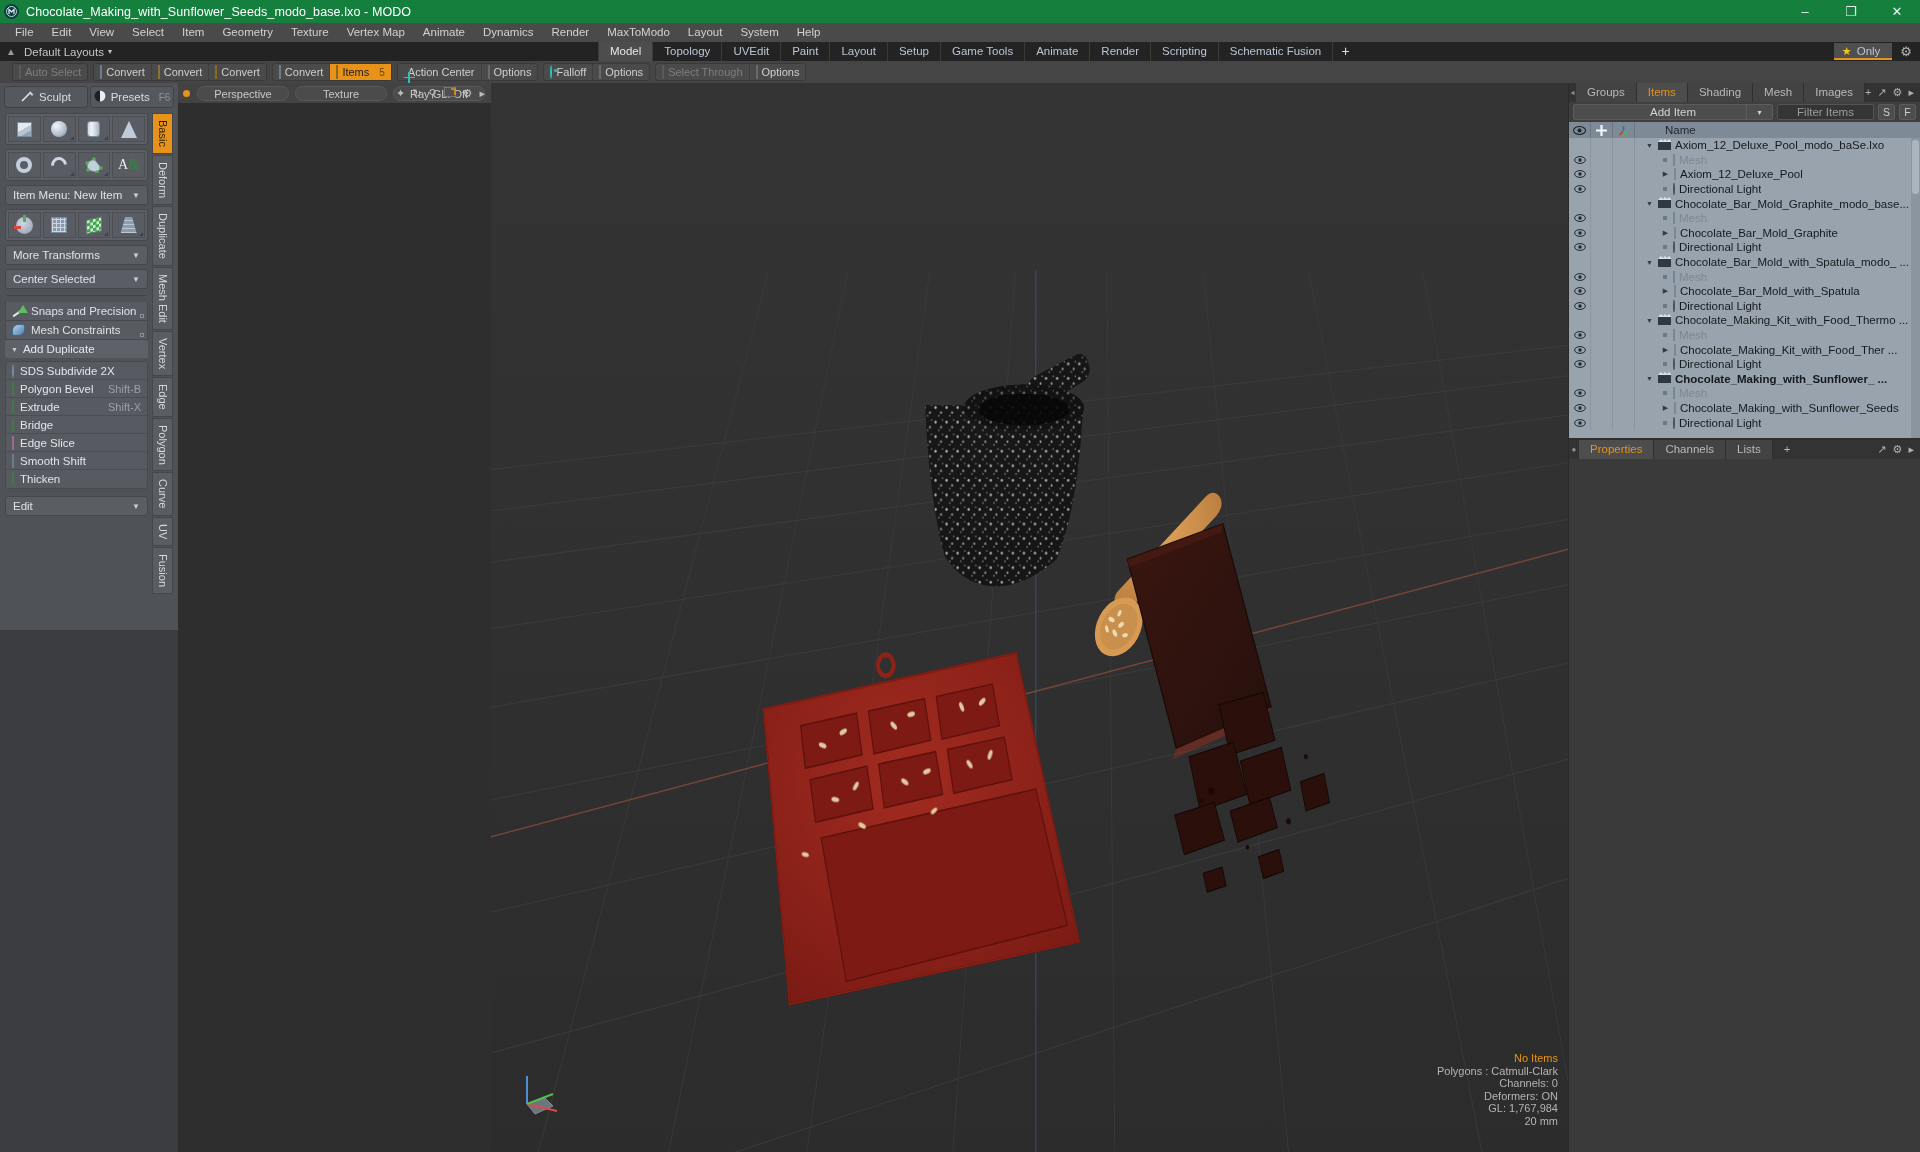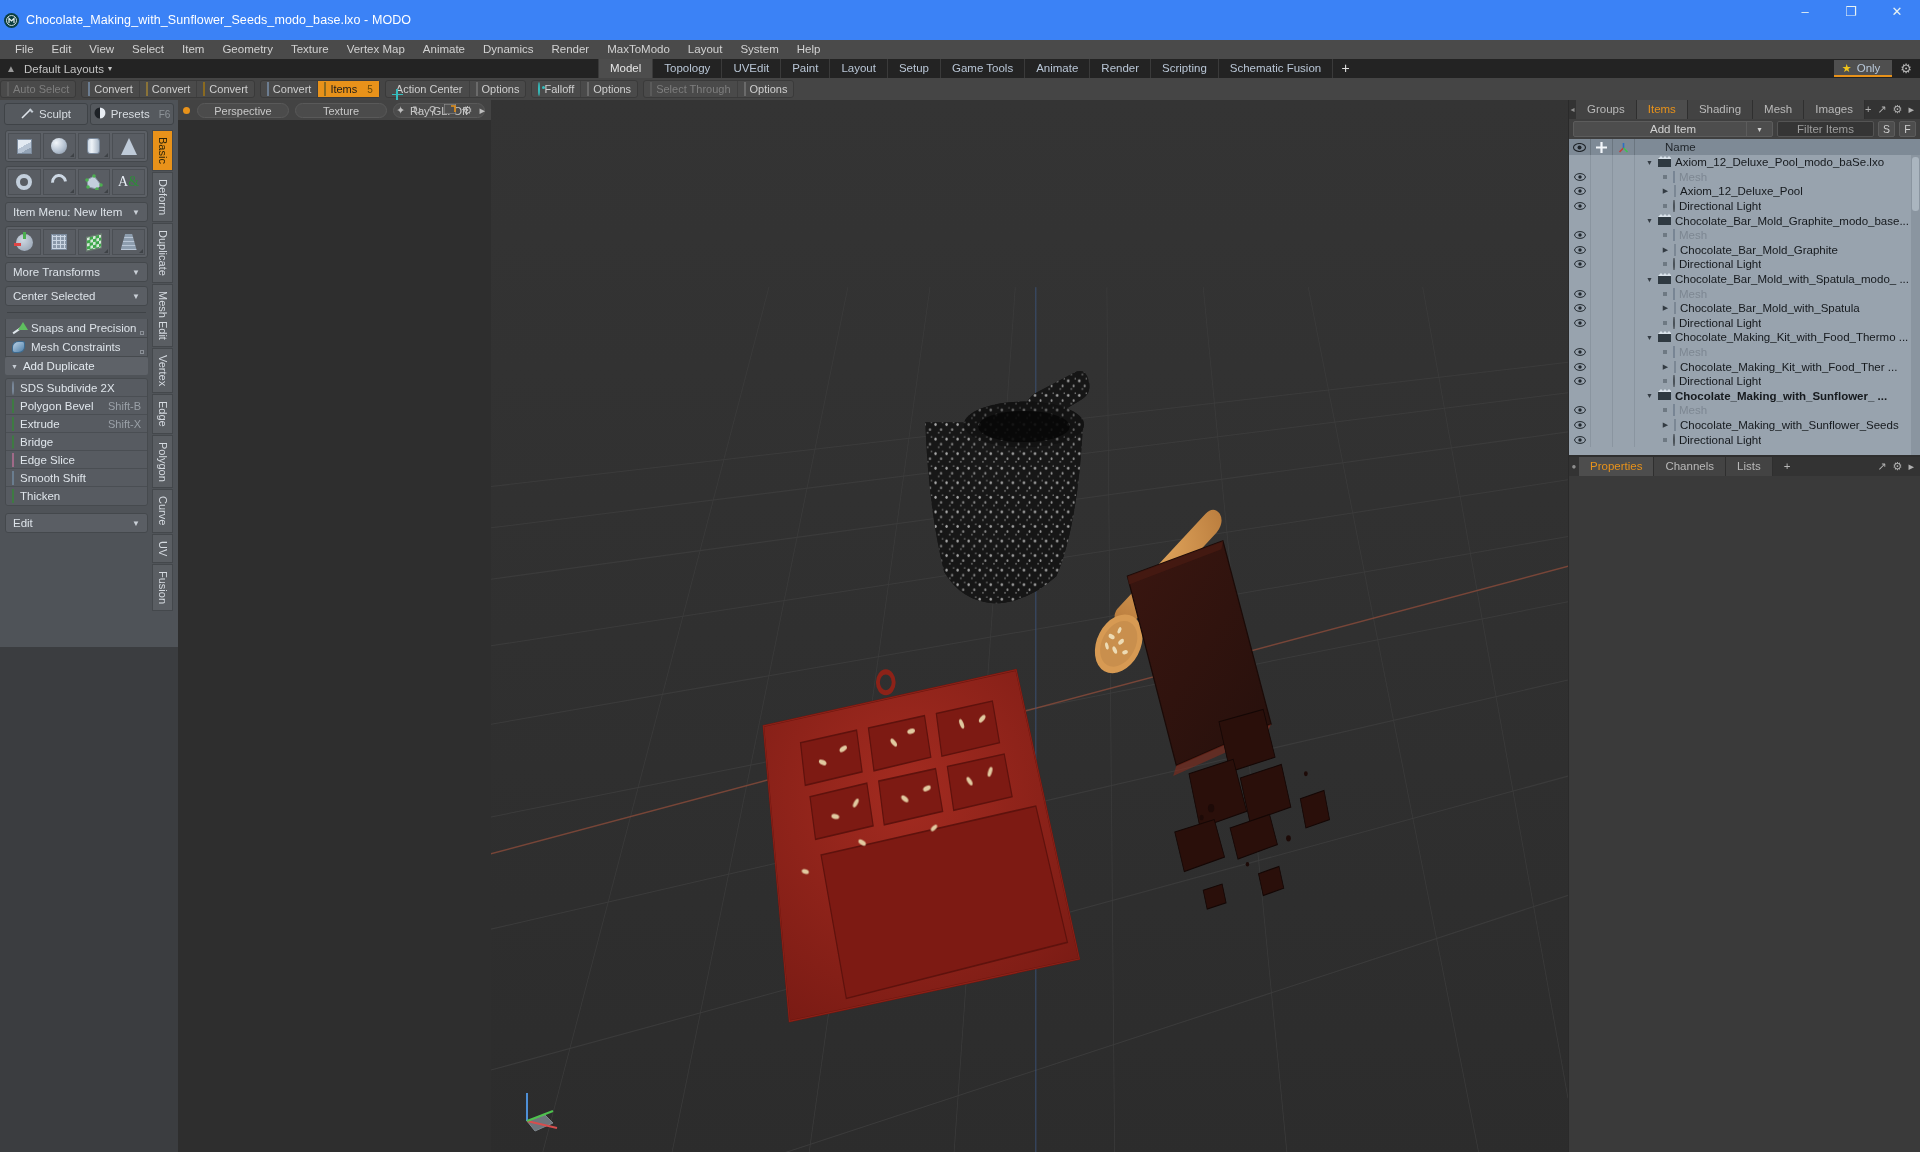--- a/index.html
+++ b/index.html
@@ -7,21 +7,21 @@
   body {
     background:#2b2b2b;
     font-family:"Liberation Sans", sans-serif;
     font-size:12px;
     color:#c8c8c8;
     -webkit-font-smoothing:antialiased;
   }
 
   
   .titlebar {
-    height:40px; background:#3b82f6; display:flex; align-items:center;
+    height:23px; background:#15803d; display:flex; align-items:center;
     padding:0 4px; position:relative;
   }
   .tb-logo {
     width:15px;height:15px;border-radius:50%;background:#0c3f40;
     display:flex;align-items:center;justify-content:center;
     font-size:10px;color:#cfd8d8;margin-right:7px;font-weight:bold;
   }
   .tb-title { font-size:12.5px; color:#ffffff; letter-spacing:.1px; }
   .tb-btns { position:absolute; right:0; top:0; height:23px; display:flex; }
   .tb-btn {
@@ -48,21 +48,21 @@
   .lb-right { position:absolute; right:4px; top:0; height:19px; display:flex; align-items:center; gap:4px; }
   .only-btn {
     display:flex;align-items:center;gap:5px;background:#4f4f4f;
     border-bottom:2px solid #e8921a; padding:1px 12px 0 8px;height:17px;
   }
   .only-star { color:#f0c419; font-size:11px; }
   .only-lbl { color:#b8c7d8; font-size:11.5px; }
   .gear-top { color:#b5b5b5; font-size:13px; padding:0 4px; }
 
   
-  .toolbar { height:22px; background:#454545; display:flex; align-items:center; padding-left:0; gap:0; }
+  .toolbar { height:22px; background:#454545; display:flex; align-items:center; padding-left:12px; gap:0; }
   .tgroup { display:flex; align-items:center; border:1px solid #3a3a3a; border-radius:3px; margin-right:5px; background:#4a4a4a; height:18px;}
   .tbtn {
     display:flex; align-items:center; gap:4px; padding:0 6px; height:16px;
     font-size:11px; color:#cfcfcf; border-right:1px solid #3f3f3f;
   }
   .tbtn:last-child { border-right:none; }
   .tbtn.dim { color:#7e7e7e; }
   .tbtn.active { background:#e8921a; color:#1b1b1b; }
   .cube-ic {
     width:10px;height:11px;
@@ -687,20 +687,28 @@
             <circle cx="912" cy="681" r="4"></circle>
               <circle cx="900" cy="690" r="2.6"></circle>
             <circle cx="1010" cy="710" r="3"></circle>
               <circle cx="958" cy="735" r="2.2"></circle>
             <circle cx="1032" cy="648" r="2.4"></circle>
           </g>
         </g>
       </svg>
 
       
+      <div class="vp-stats">
+        <div class="hi">No Items</div>
+        <div>Polygons : Catmull-Clark</div>
+        <div>Channels: 0</div>
+        <div>Deformers: ON</div>
+        <div>GL: 1,767,984</div>
+        <div>20 mm</div>
+      </div>
 
       
       <div class="gizmo">
         <svg width="56" height="56" viewBox="0 0 56 56">
           <polygon points="14,40 32,34 40,42 22,50" fill="#9aa6b2" opacity=".6" stroke="#b6c2cd"></polygon>
           <line x1="14" y1="40" x2="14" y2="12" stroke="#4e8fd6" stroke-width="2"></line>
           <line x1="14" y1="40" x2="44" y2="47" stroke="#d64e4e" stroke-width="2"></line>
           <line x1="14" y1="40" x2="40" y2="30" stroke="#4ec24e" stroke-width="2"></line>
         </svg>
       </div>

